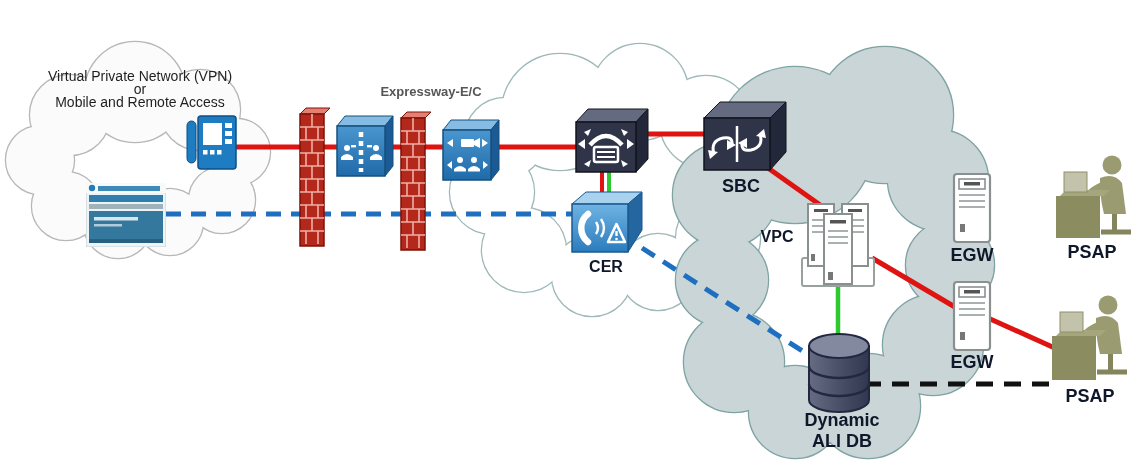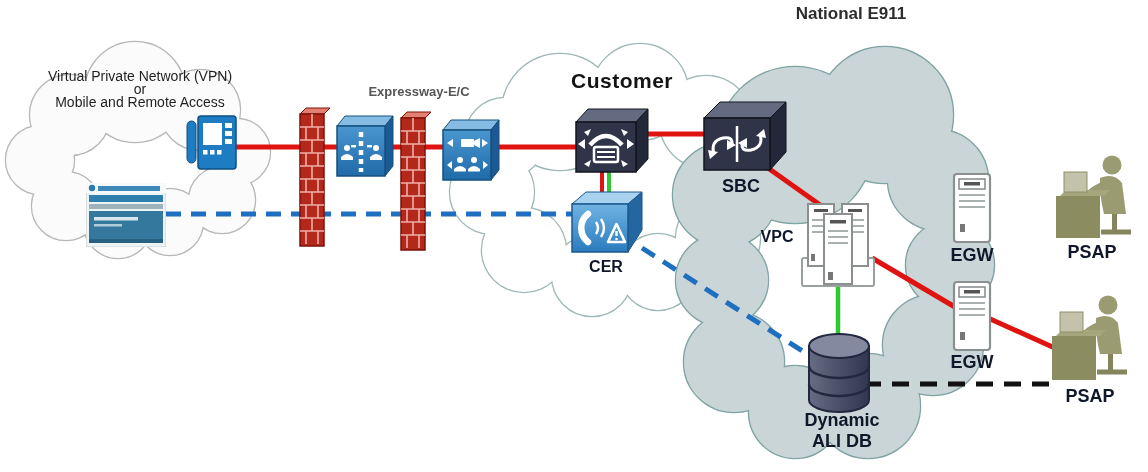--- a/index.html
+++ b/index.html
@@ -4,21 +4,21 @@
 <style>
   html,body{margin:0;padding:0;background:#fff;}
   .stage{position:relative;width:1148px;height:472px;background:#fff;overflow:hidden;
          font-family:"Liberation Sans",sans-serif;}
   .stage svg{display:block;}
   .layer{position:absolute;left:0;top:0;}
   .icon{position:absolute;}
   .lbl{position:absolute;transform:translateX(-50%);font-weight:bold;color:#0f172a;
        white-space:nowrap;text-align:center;line-height:1.18;}
   .lbl-vpn{font-weight:normal;font-size:14px;color:#1f1f1f;line-height:13px;}
-  .lbl-expwy{font-size:13px;font-weight:600;color:#565656;}
+  .lbl-expwy{font-size:13px;font-weight:600;color:#565656;margin-left:12px;}
   .lbl-customer{font-size:21px;color:#141414;letter-spacing:.5px;}
   .lbl-e911{font-size:17px;color:#2d2d2d;}
   .lbl-node{font-size:18px;}
   .lbl-big{font-size:16px;}
 </style>
 </head>
 <body>
 
 <div class="stage">
 
@@ -334,24 +334,22 @@
   </div>
 
   <div class="lbl lbl-vpn" style="left:140px;top:70px">
     <div>Virtual Private Network (VPN)</div>
     <div>or</div>
     <div>Mobile and Remote Access</div>
   </div>
 
   <div class="lbl lbl-expwy" style="left:419px;top:84px">Expressway-E/C</div>
 
-  <div class="lbl lbl-customer" style="left:622px;top:69px">Customer</div>
 
   <div class="lbl lbl-e911" style="left:851px;top:4px">
-    <div>National E911</div>
   </div>
 
   <div class="lbl lbl-node" style="left:741px;top:176px">SBC</div>
 
   <div class="lbl lbl-big" style="left:606px;top:258px">CER</div>
 
   <div class="lbl lbl-big" style="left:777px;top:228px">VPC</div>
 
   <div class="lbl lbl-node" style="left:972px;top:245px">EGW</div>
 

